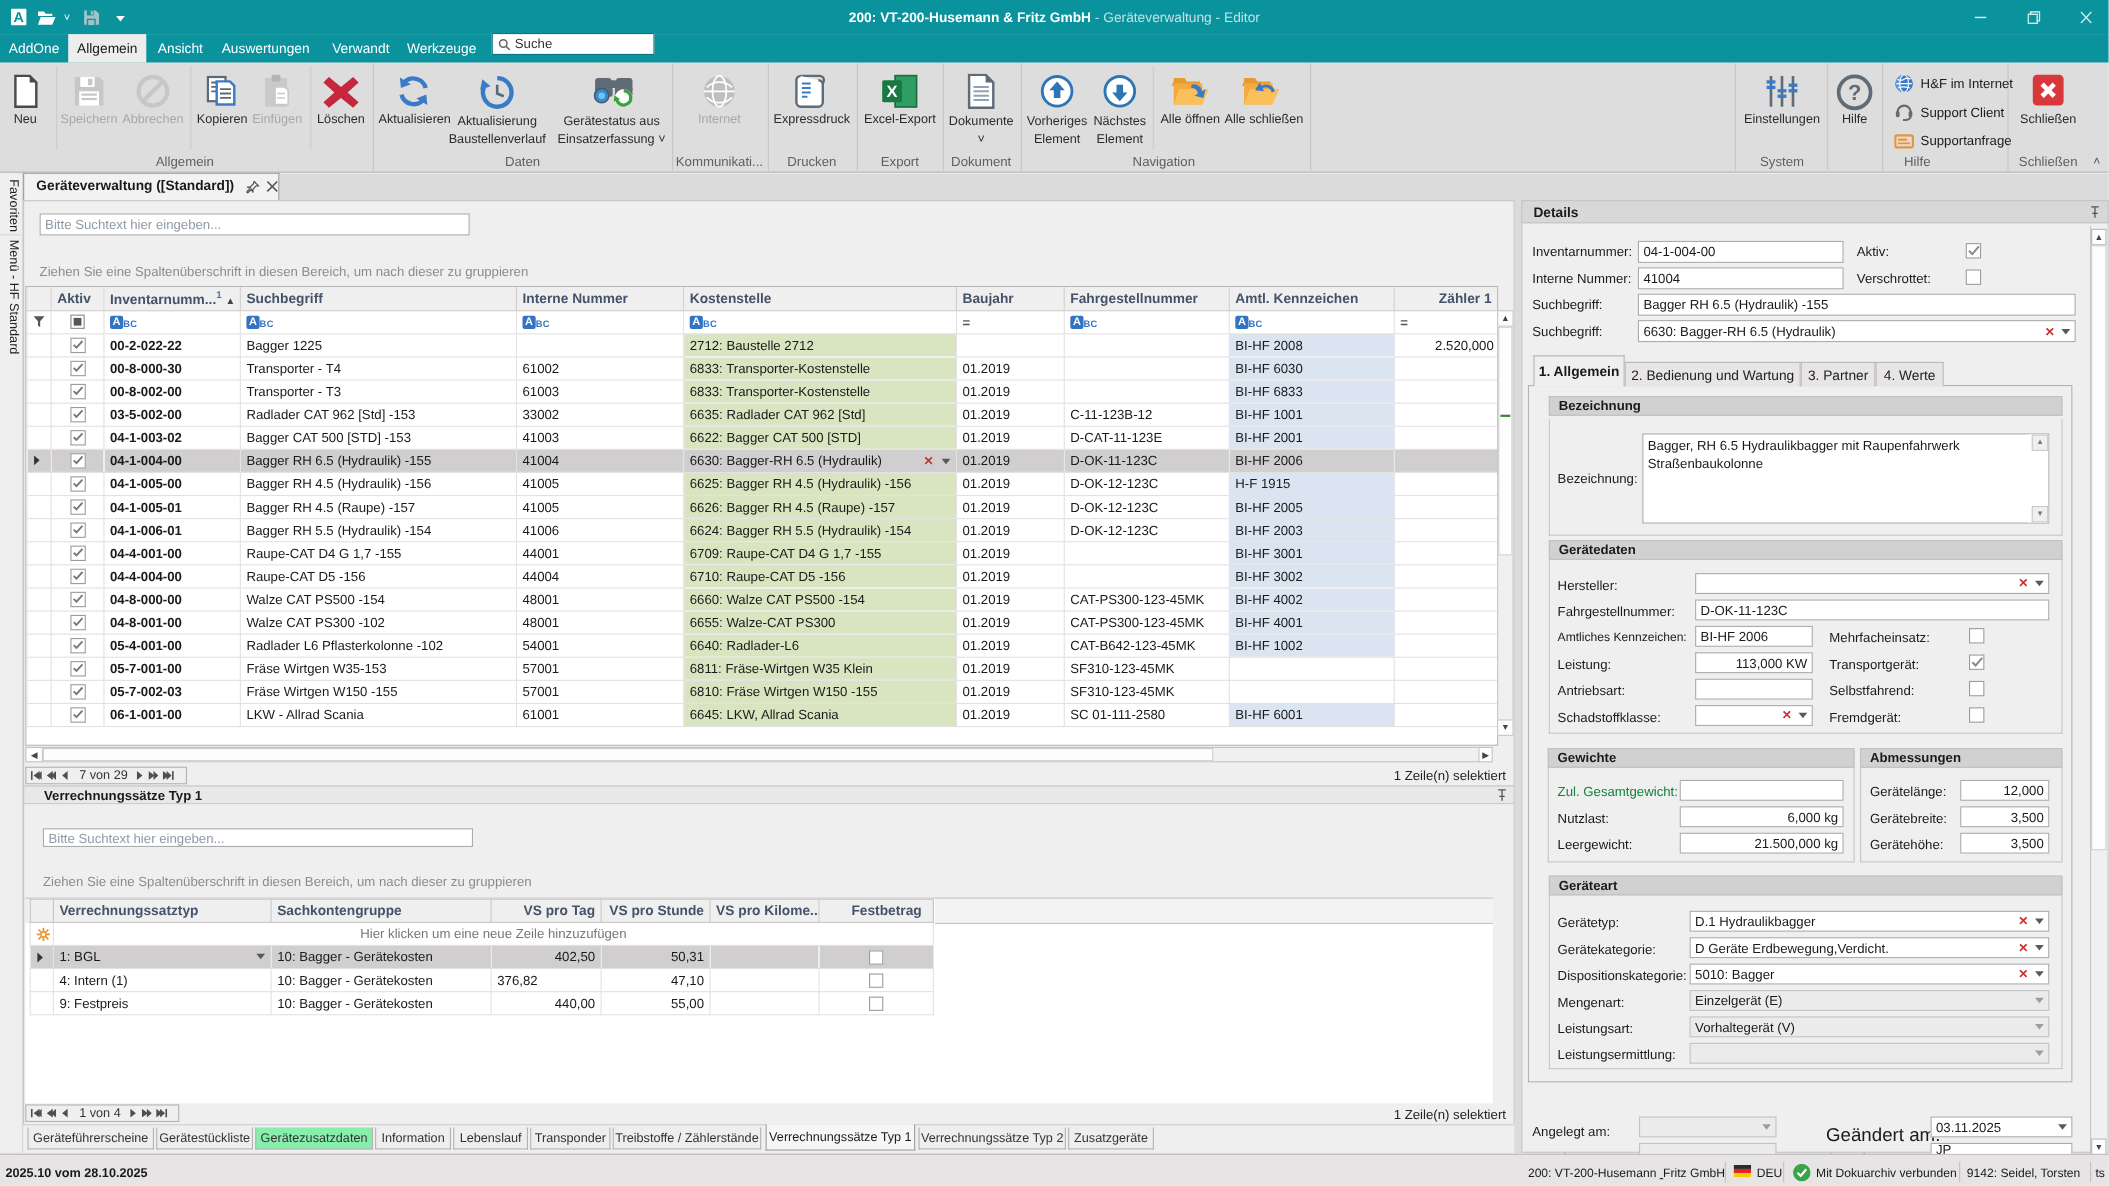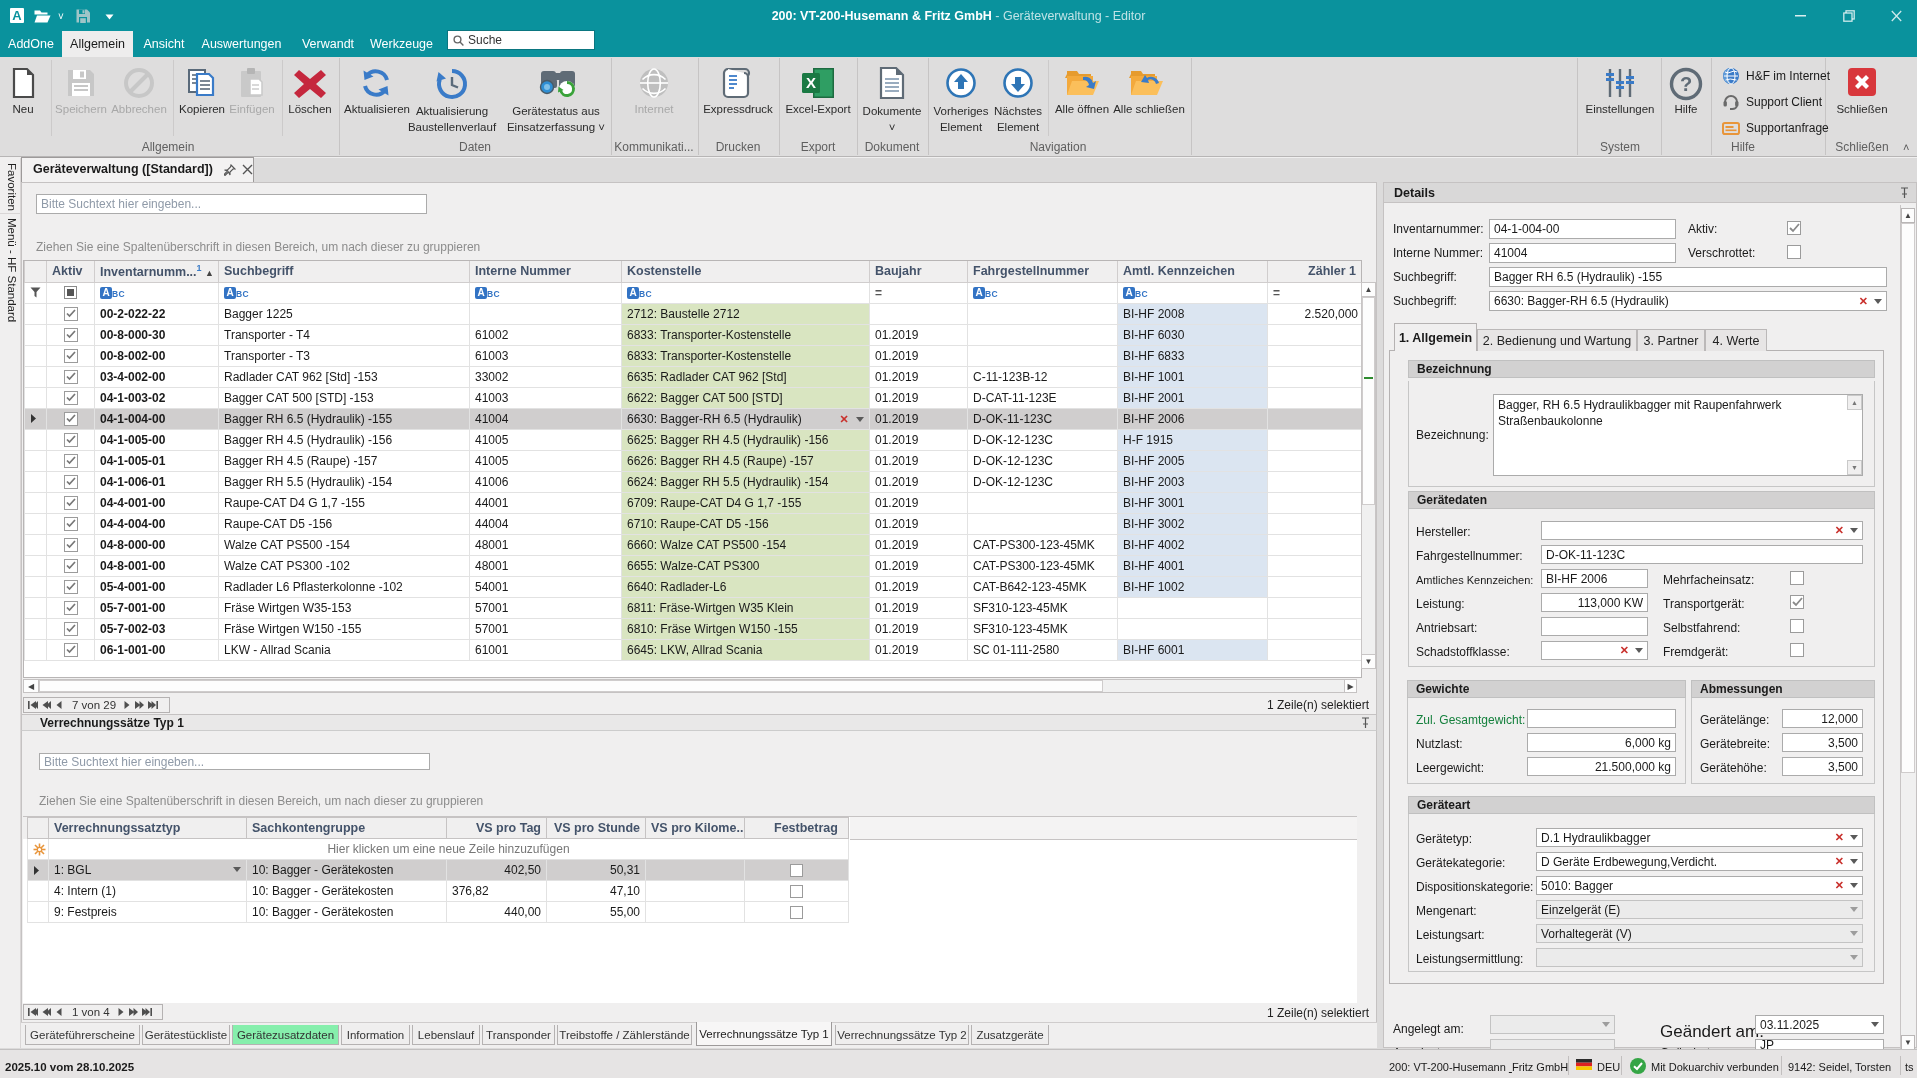--- a/index.html
+++ b/index.html
@@ -393,21 +393,21 @@
         </tr>
         <tr style="height:21px;background:#fff">
           <td style="border:1px solid #e2e2e2;border-top:none;text-align:center"></td>
           <td style="border:1px solid #e2e2e2;border-top:none">
             <div style="width:14px;height:14px;border:1px solid #9b9b9b;background:#fff;margin:0 auto;display:flex;align-items:center;justify-content:center">
               <svg width="10" height="9" viewBox="0 0 10 9">
                 <path d="M1 4.5 L3.5 7 L9 1" fill="none" stroke="#777" stroke-width="1.7"></path>
               </svg>
             </div>
           </td>
-          <td style="border:1px solid #e2e2e2;border-top:none;font-weight:bold">03-4-002-00</td>
+          <td style="border:1px solid #e2e2e2;border-top:none;font-weight:bold">03-5-002-00</td>
           <td style="border:1px solid #e2e2e2;border-top:none">Radlader CAT 962 [Std] -153</td>
           <td style="border:1px solid #e2e2e2;border-top:none">33002</td>
           <td style="border:1px solid #e2e2e2;border-top:none;background:#d9e5c1">6635: Radlader CAT 962 [Std]</td>
           <td style="border:1px solid #e2e2e2;border-top:none">01.2019</td>
           <td style="border:1px solid #e2e2e2;border-top:none">C-11-123B-12</td>
           <td style="border:1px solid #e2e2e2;border-top:none;background:#dbe5f1">BI-HF 1001</td>
           <td style="border:1px solid #e2e2e2;border-top:none;text-align:right;padding-right:3px"></td>
         </tr>
         <tr style="height:21px;background:#fff">
           <td style="border:1px solid #e2e2e2;border-top:none;text-align:center"></td>

